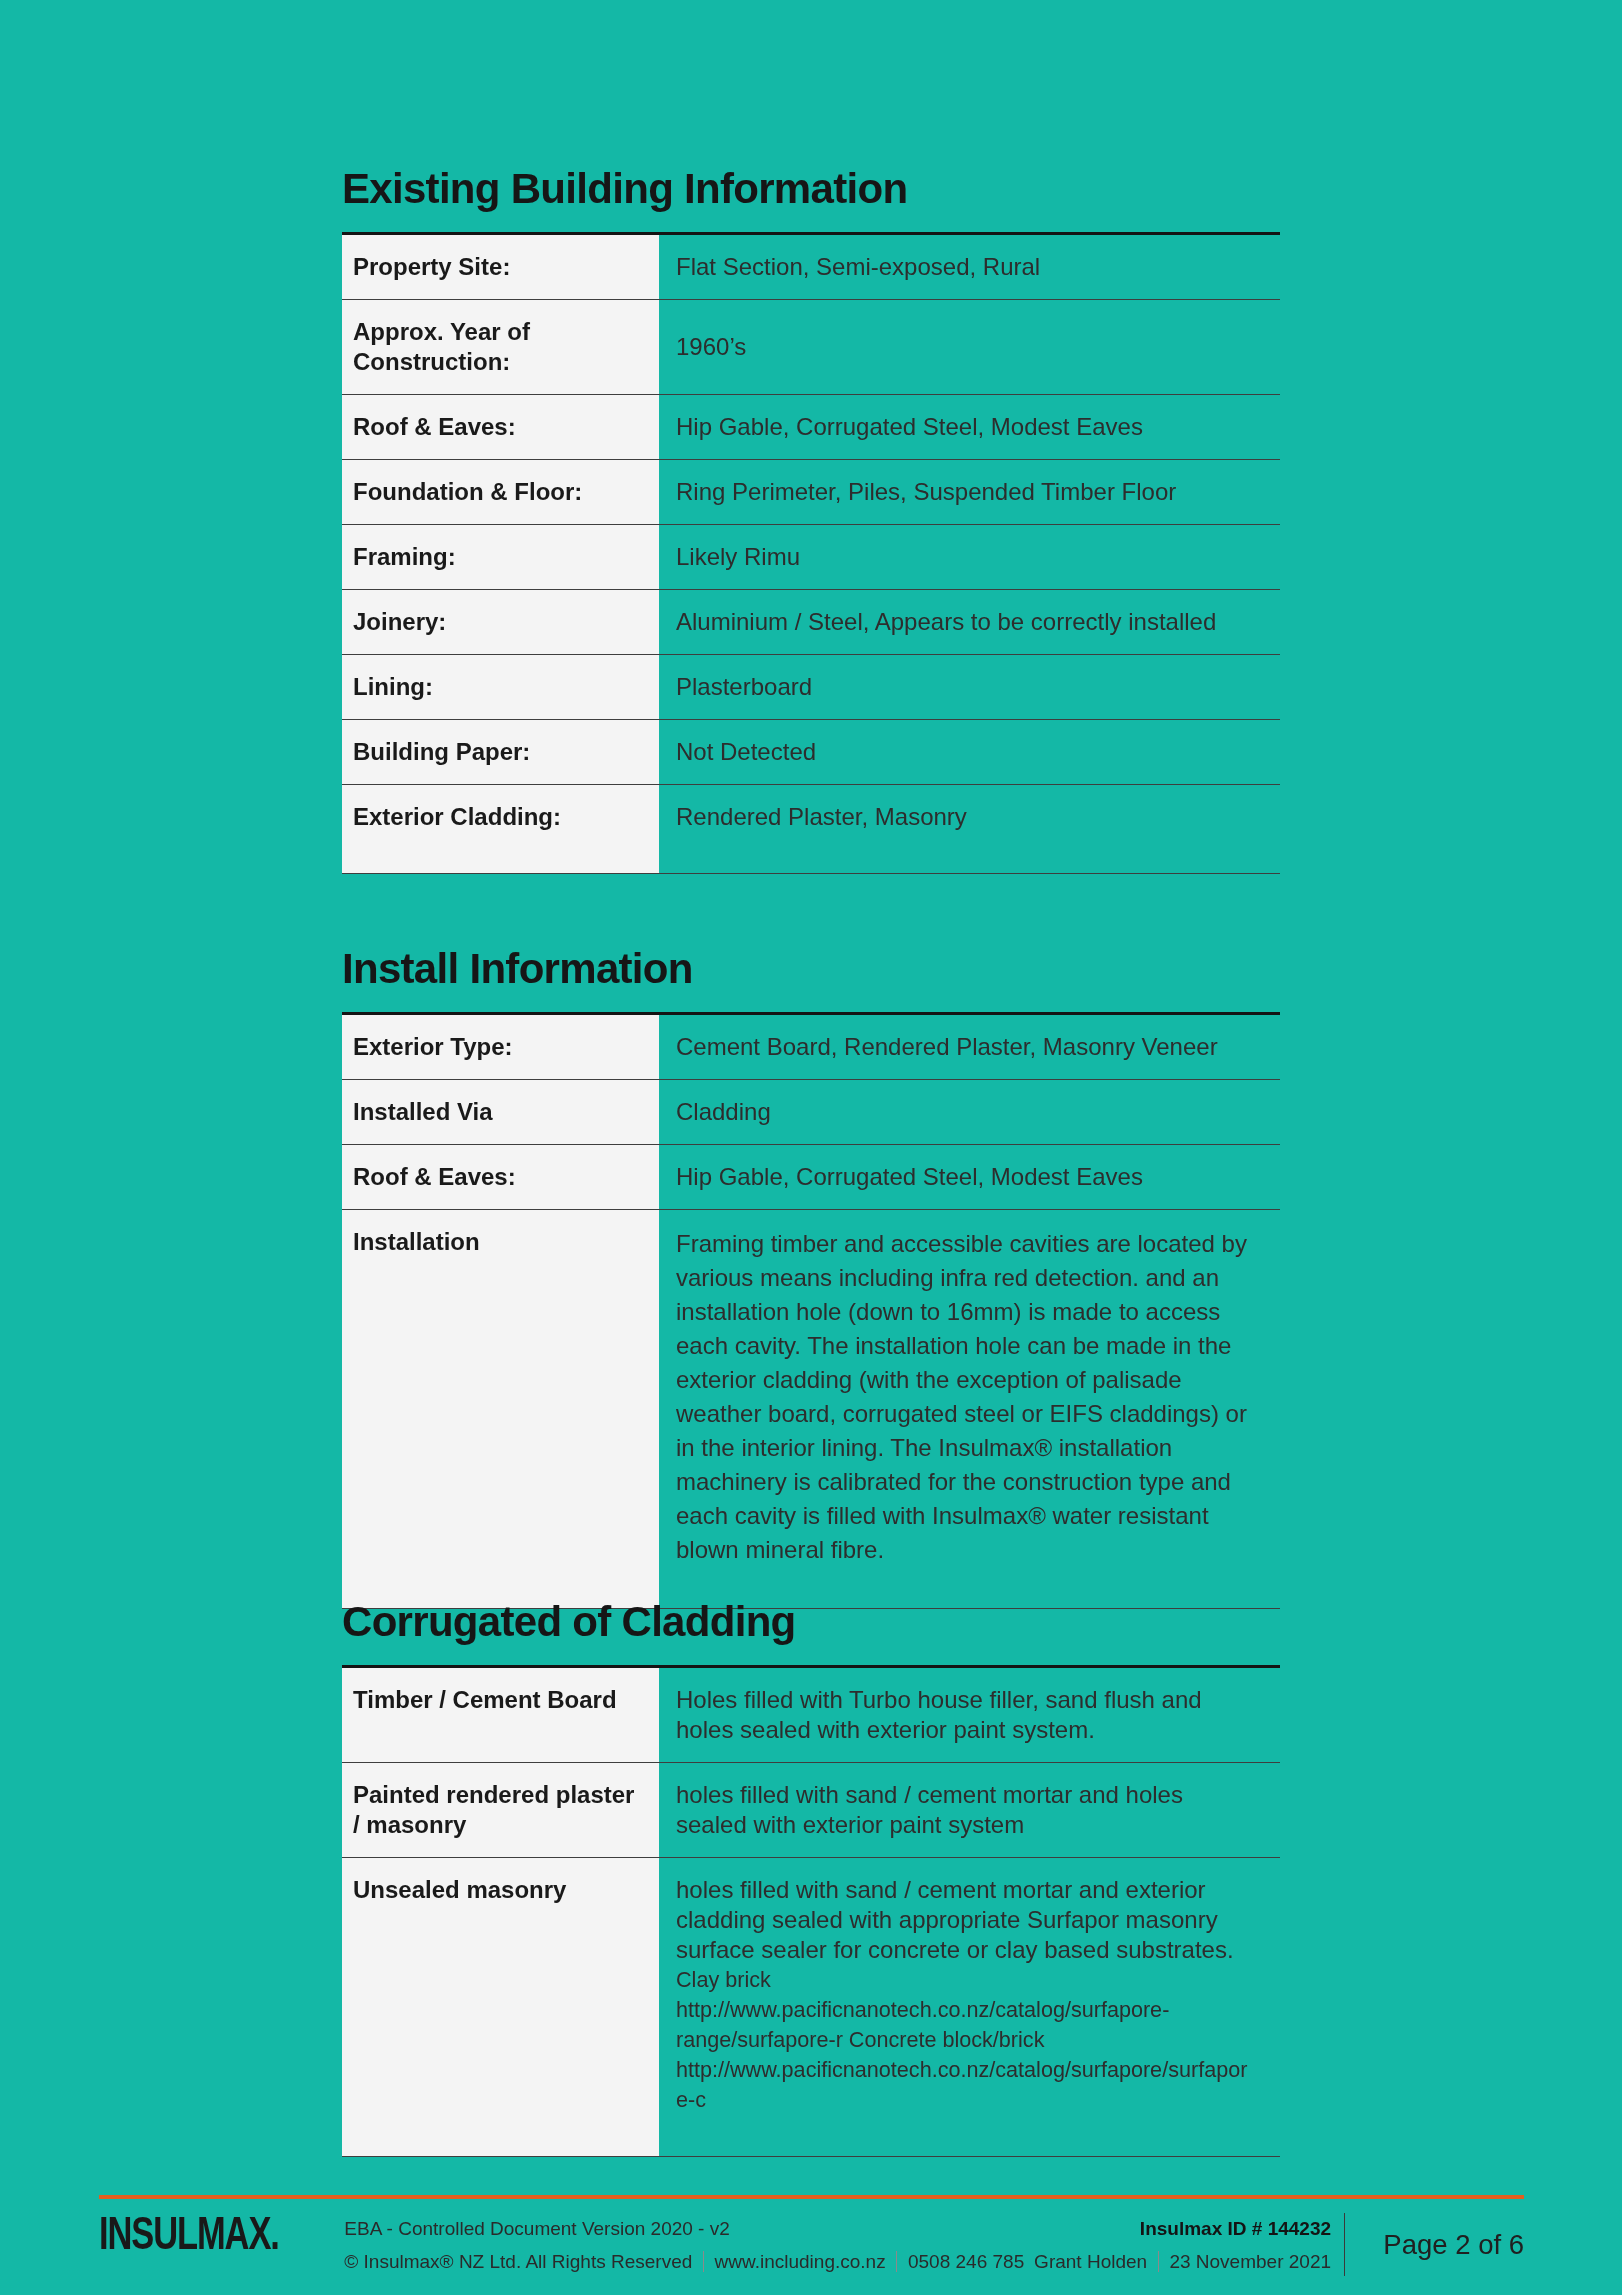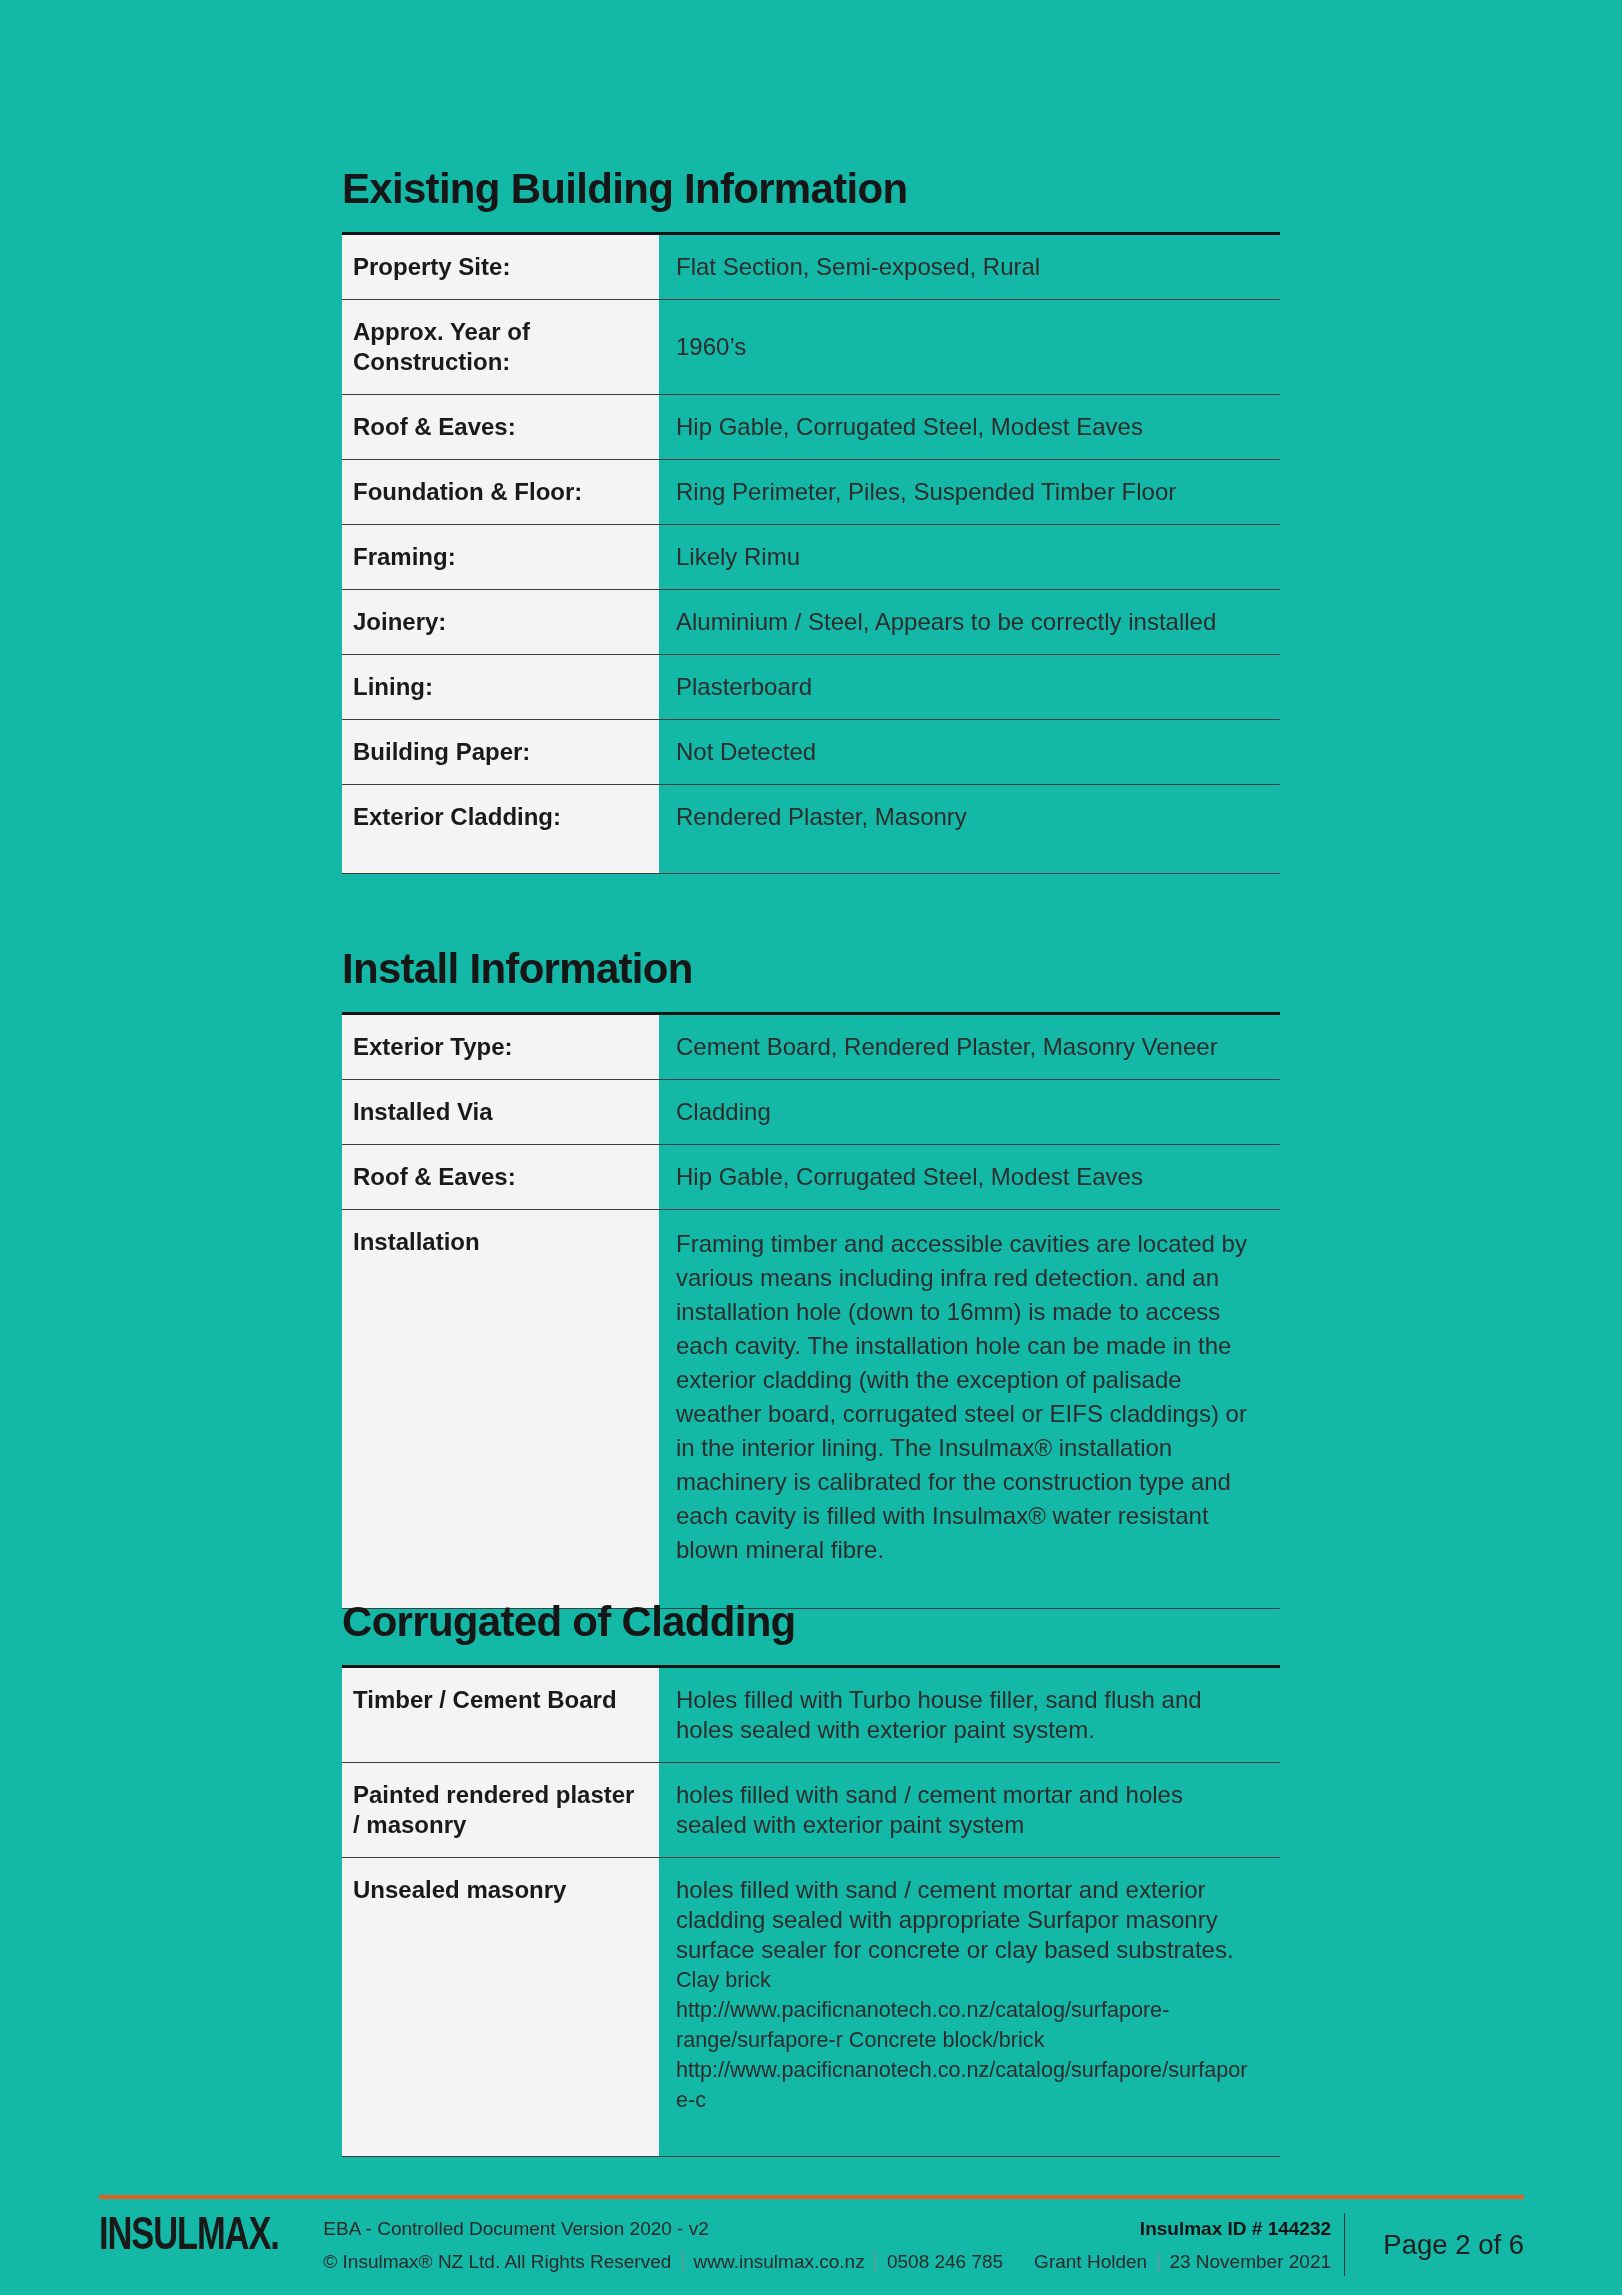--- a/index.html
+++ b/index.html
@@ -53,21 +53,21 @@
   .footer{position:absolute;left:99px;right:99px;top:2195px;}
   .footer-rule{height:3.9px;background:#e25f1f;}
   .footer-body{display:flex;align-items:flex-start;margin-top:13px;}
   .f-left{display:flex;align-items:flex-start;}
   .brand{
     display:inline-block;
     font-size:42px;font-weight:700;letter-spacing:-1.3px;color:#191919;
     transform:scale(0.82,1.08);transform-origin:left top;
     line-height:39px;white-space:nowrap;
   }
-  .f-info{margin-left:5px;font-size:19px;line-height:33px;color:#2a2a2a;white-space:nowrap;}
+  .f-info{margin-left:26px;font-size:19px;line-height:33px;color:#2a2a2a;white-space:nowrap;}
   .f-right{margin-left:auto;display:flex;align-items:flex-start;}
   .f-meta{text-align:right;font-size:19px;line-height:33px;color:#2a2a2a;white-space:nowrap;}
   .f-meta .doc-id{font-weight:700;color:#141414;}
   .f-divider{width:1.3px;height:63px;background:#3a3a3a;margin:1.3px 38px 0 13px;}
   .f-page{font-size:27.5px;color:#202020;line-height:65px;white-space:nowrap;}
   .sep{
     display:inline-block;width:1.3px;height:21px;background:#8a8a8a;
     margin:0 10.5px;vertical-align:-3.9px;
   }
 </style>
@@ -162,21 +162,21 @@
   </div>
 
   <div class="footer">
     <div class="footer-rule" style="background: rgb(226, 95, 31);"></div>
     <div class="footer-body">
       <div class="f-left">
         <span class="brand">INSULMAX.</span>
         <div class="f-info">
           <div>EBA - Controlled Document Version 2020 - v2</div>
           <div>
-            <span>© Insulmax® NZ Ltd. All Rights Reserved</span><span class="sep"></span><span>www.insulmax.co.nz</span><span class="sep"></span><span>0508 246 785</span>
+            <span>© Insulmax® NZ Ltd. All Rights Reserved</span><span class="sep"></span><span>www.including.co.nz</span><span class="sep"></span><span>0508 246 785</span>
           </div>
         </div>
       </div>
       <div class="f-right">
         <div class="f-meta">
           <div class="doc-id">Insulmax ID # 144232</div>
           <div>
             <span>Grant Holden</span><span class="sep"></span><span>23 November 2021</span>
           </div>
         </div>

